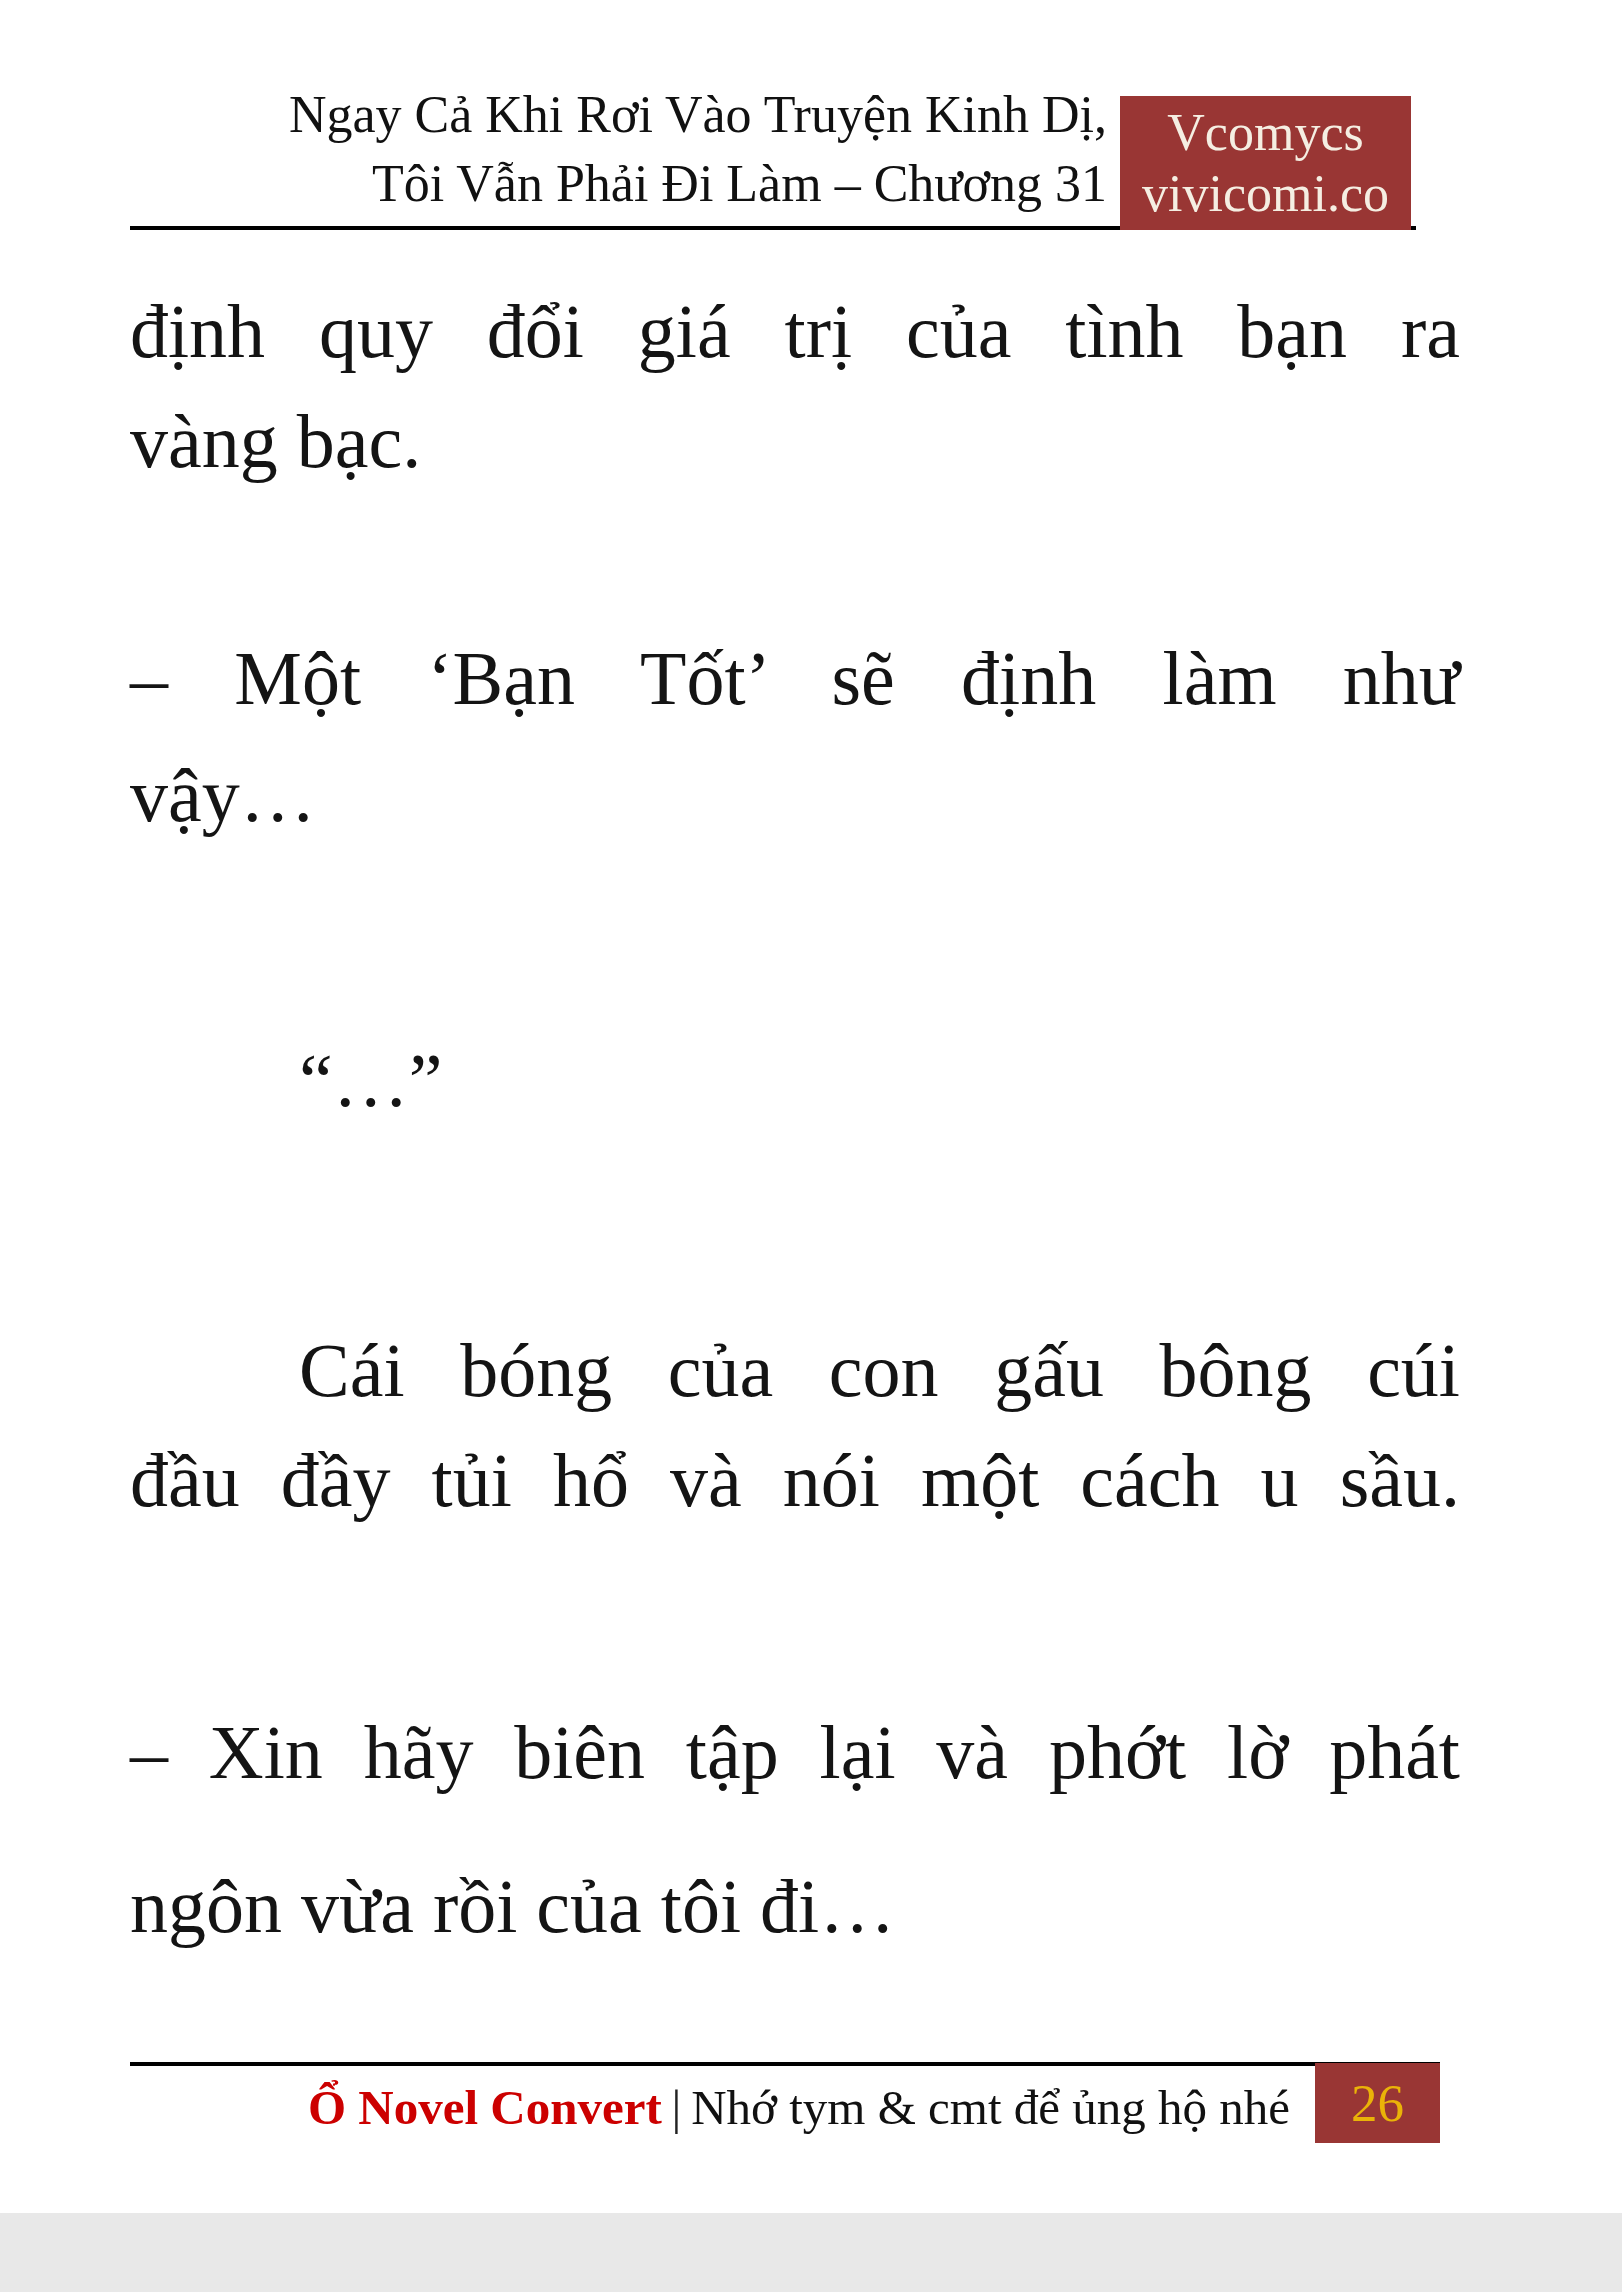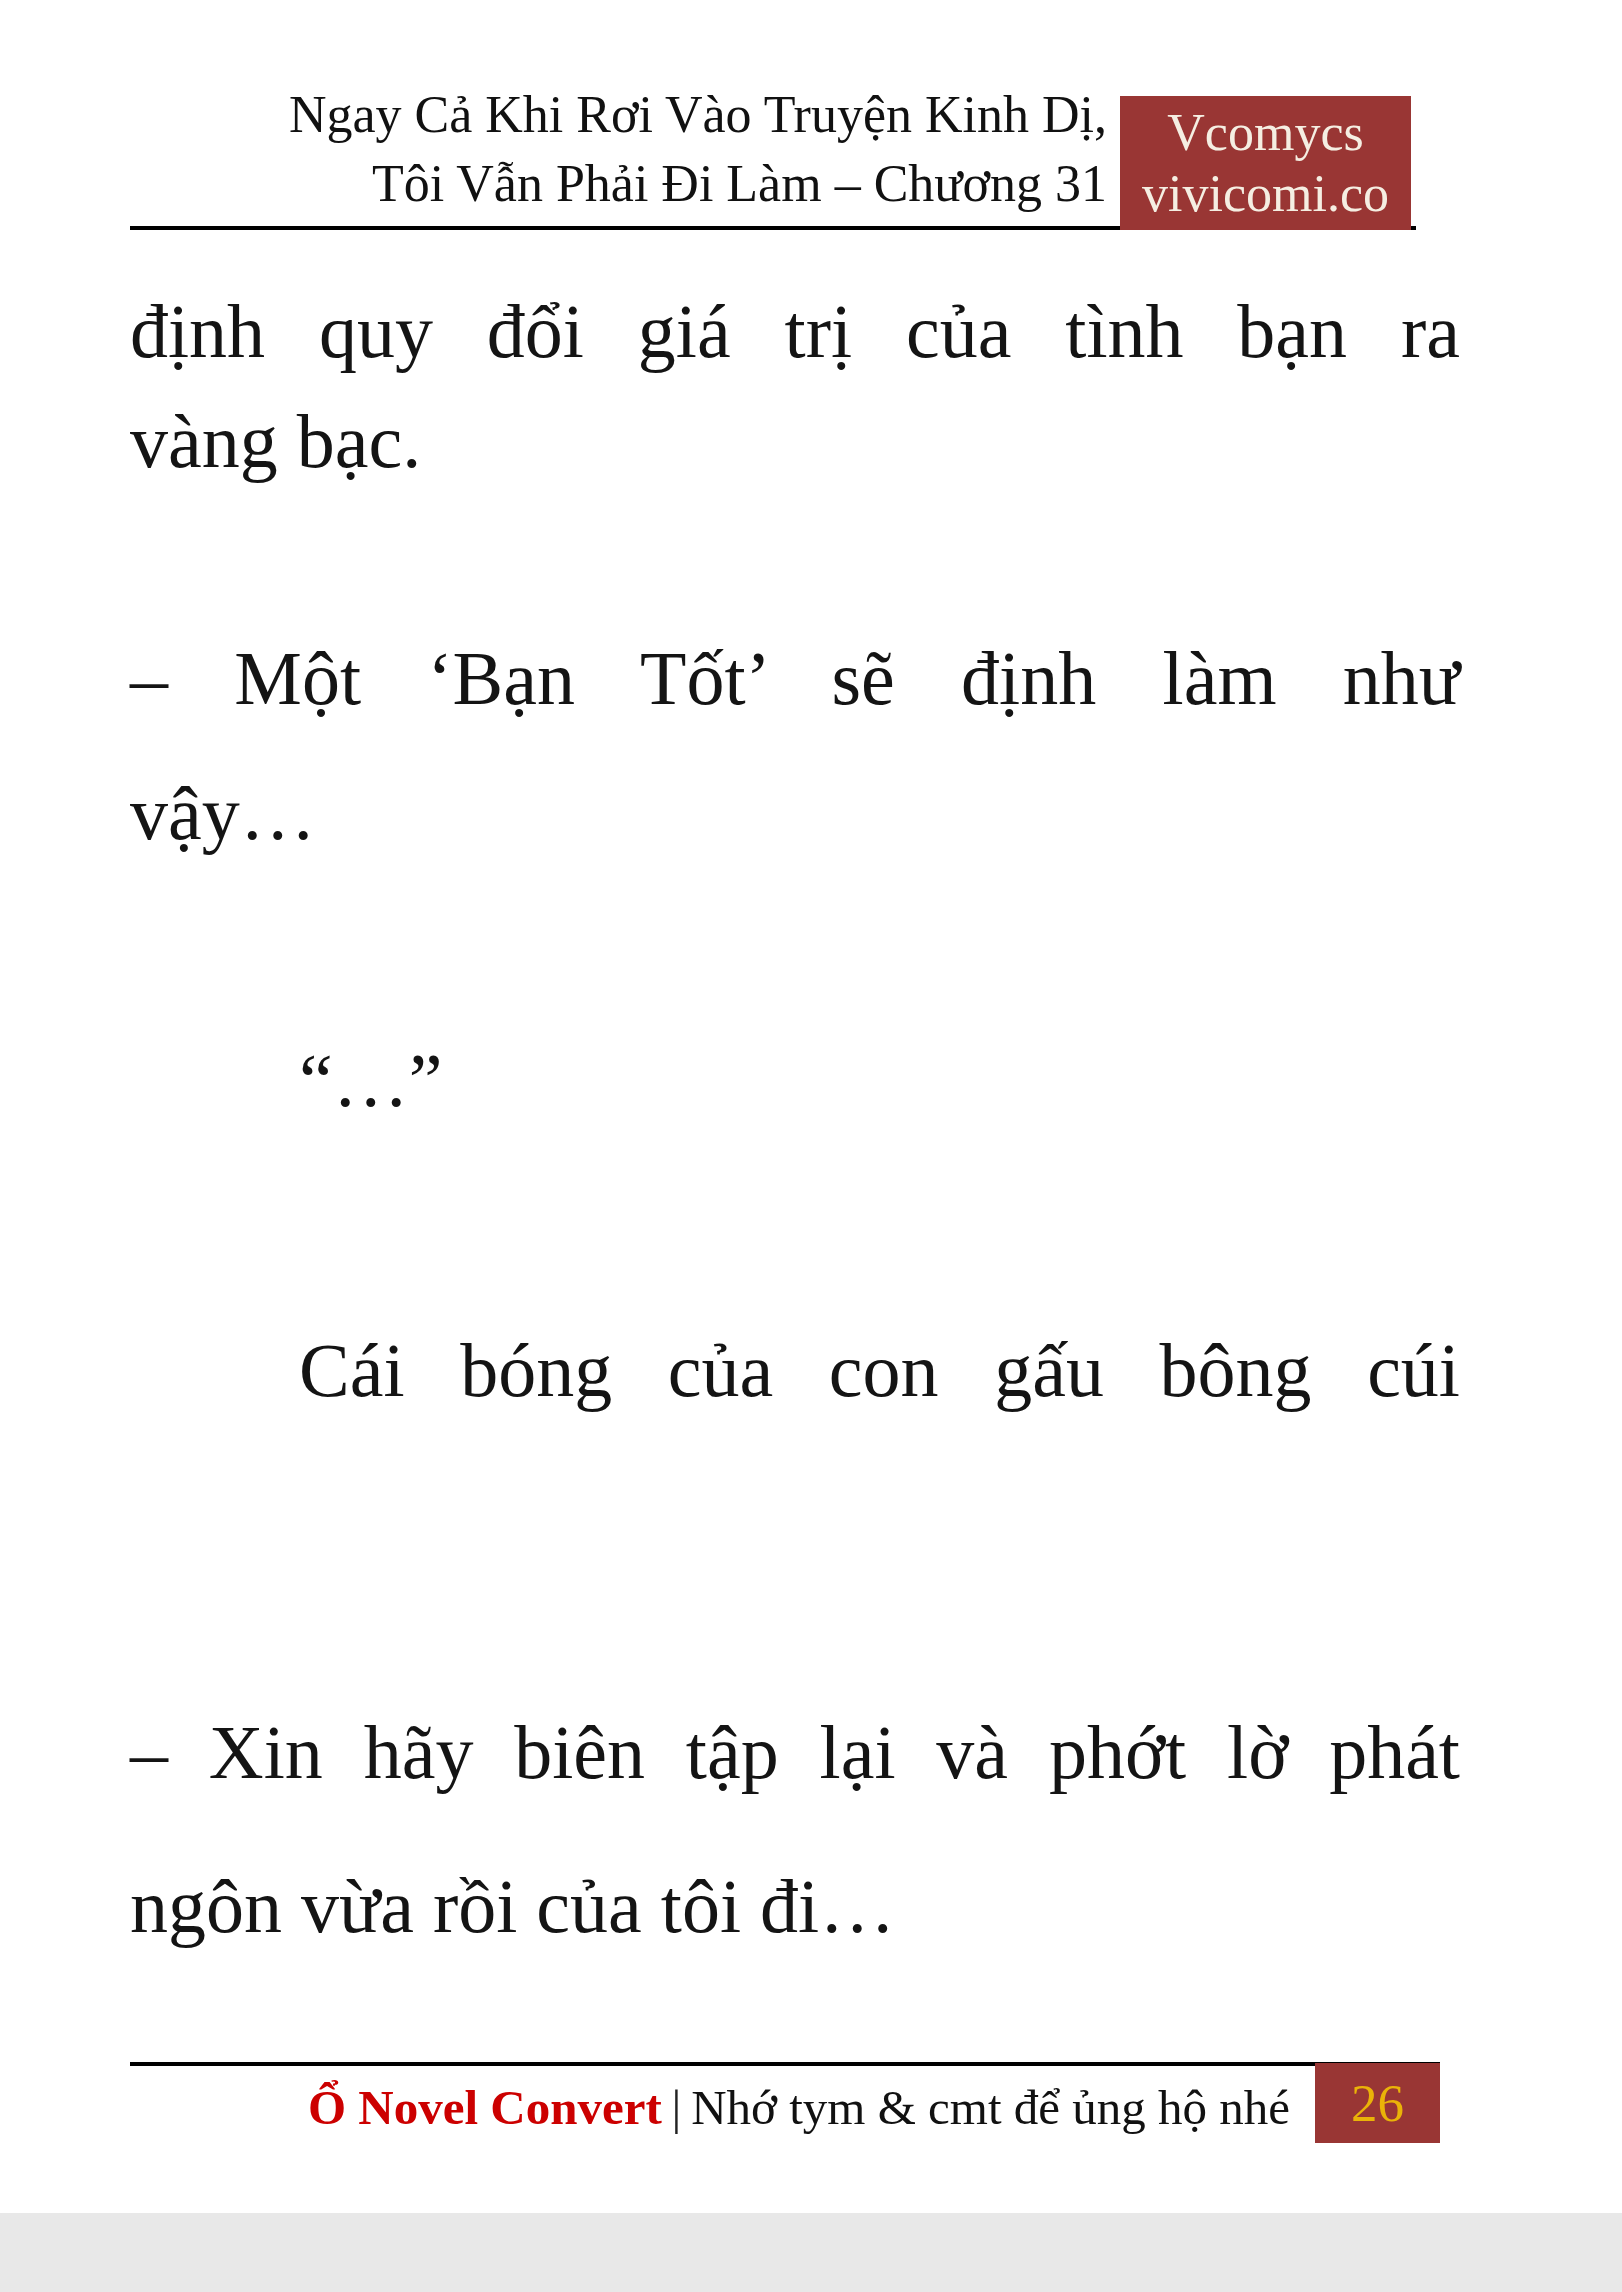--- a/index.html
+++ b/index.html
@@ -33,21 +33,21 @@
   
   .bodyline{
     position:absolute;left:130px;width:1330px;
     font-size:76px;line-height:98px;color:#141414;
   }
   .jl{text-align:justify;text-align-last:justify;}
   .ind{padding-left:169px;width:1161px;}
   .t-p1a{top:282px;}
   .t-p1b{top:392px;}
   .t-p2a{top:629px;}
-  .t-p2b{top:764px;}
+  .t-p2b{top:746px;}
   .t-p3 {top:1031px;}
   .t-p4a{top:1321px;}
   .t-p4b{top:1431px;}
   .t-p5a{top:1703px;}
   .t-p5b{top:1813px;margin-top:44px;}
   
   .footer-rule{
     position:absolute;left:130px;top:2062px;width:1310px;height:3.9px;background:#000;
   }
   .footer-text{
@@ -90,20 +90,21 @@
 
   <div class="bodyline jl t-p1a">định quy đổi giá trị của tình bạn ra</div>
   <div class="bodyline t-p1b">vàng bạc.</div>
 
   <div class="bodyline jl t-p2a">– Một ‘Bạn Tốt’ sẽ định làm như</div>
   <div class="bodyline t-p2b">vậy…</div>
 
   <div class="bodyline ind t-p3">“…”</div>
 
   <div class="bodyline jl ind t-p4a">Cái bóng của con gấu bông cúi</div>
+  <div class="bodyline jl t-p4b">đầu đầy tủi hổ và nói một cách u sầu.</div>
 
   <div class="bodyline jl t-p5a">– Xin hãy biên tập lại và phớt lờ phát</div>
   <div class="bodyline t-p5b">ngôn vừa rồi của tôi đi…</div>
 
   <div class="footer-rule"></div>
   <div class="footer-text">
     <span class="footer-brand">Ổ Novel Convert</span><span class="footer-sep">|</span><span class="footer-note">Nhớ tym &amp; cmt để ủng hộ nhé</span>
   </div>
   <div class="page-number-box">
     <span>26</span>

